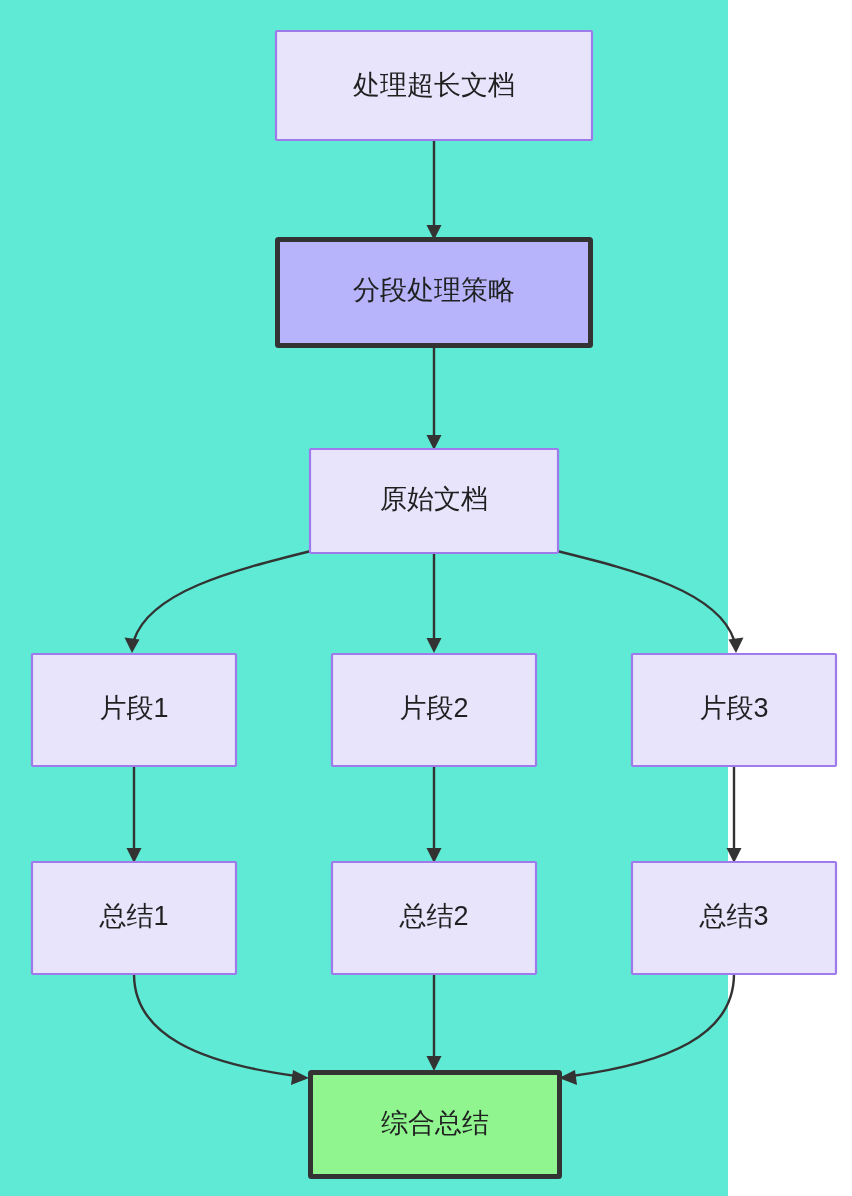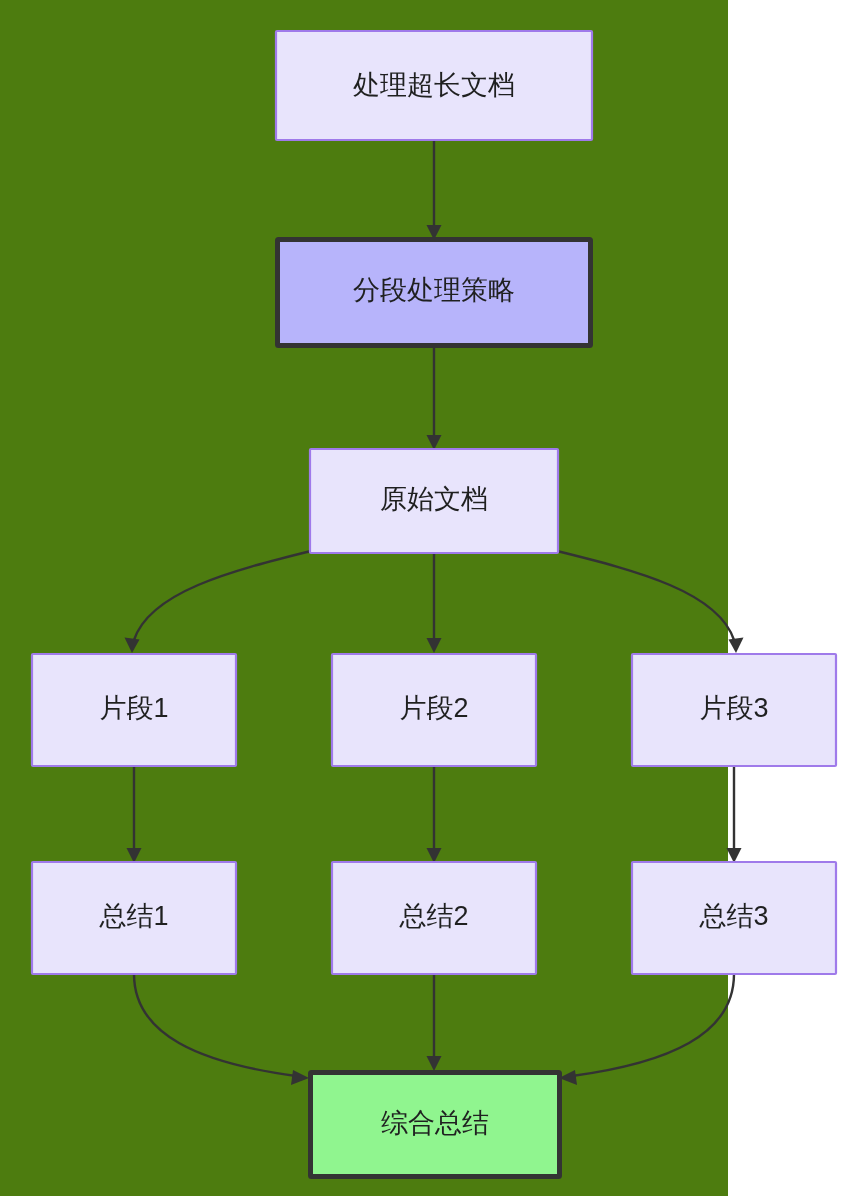--- a/index.html
+++ b/index.html
@@ -10,21 +10,21 @@
   body {
     width: 852px;
     height: 1196px;
     font-family: "Liberation Sans", "DejaVu Sans", sans-serif;
     overflow: hidden;
   }
   #flowchart-root {
     position: relative;
     width: 728px;
     height: 1196px;
-    background: #4d7c0f;
+    background: #5eead4;
   }
   svg.diagram {
     display: block;
     width: 852px;
     height: 1196px;
   }
   .node-rect {
     fill: #e8e4fc;
     stroke: #9f7aea;
     stroke-width: 2.2;

